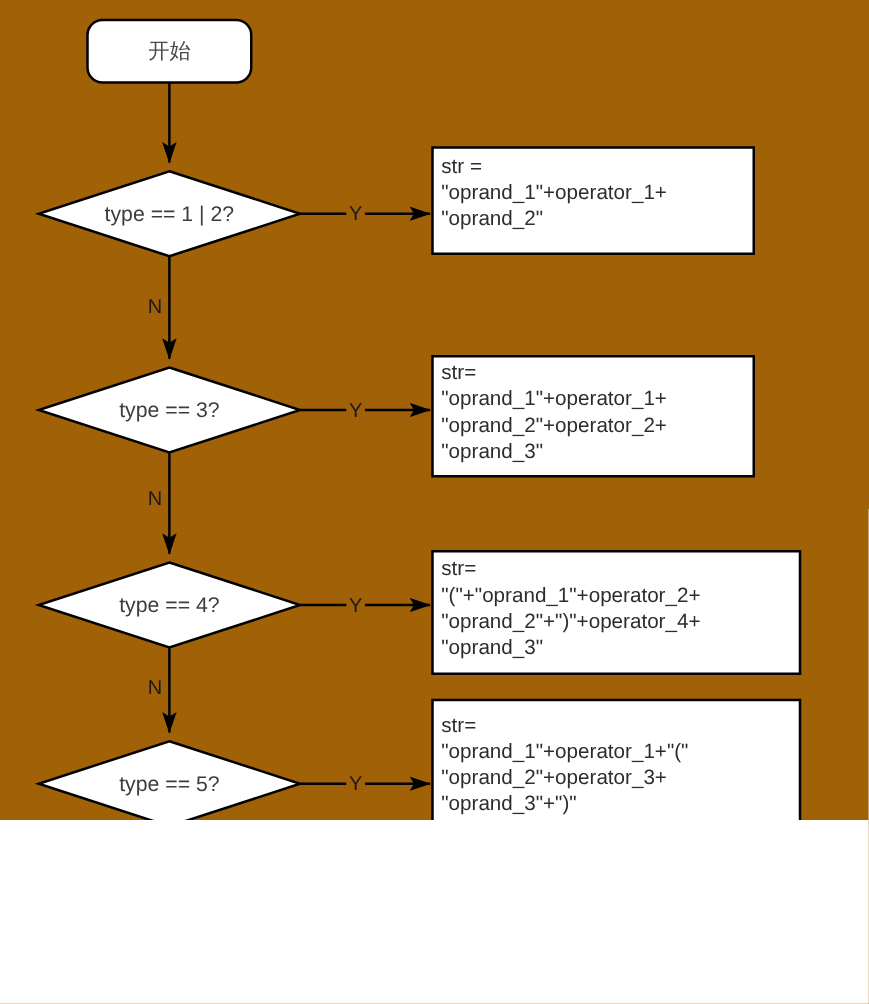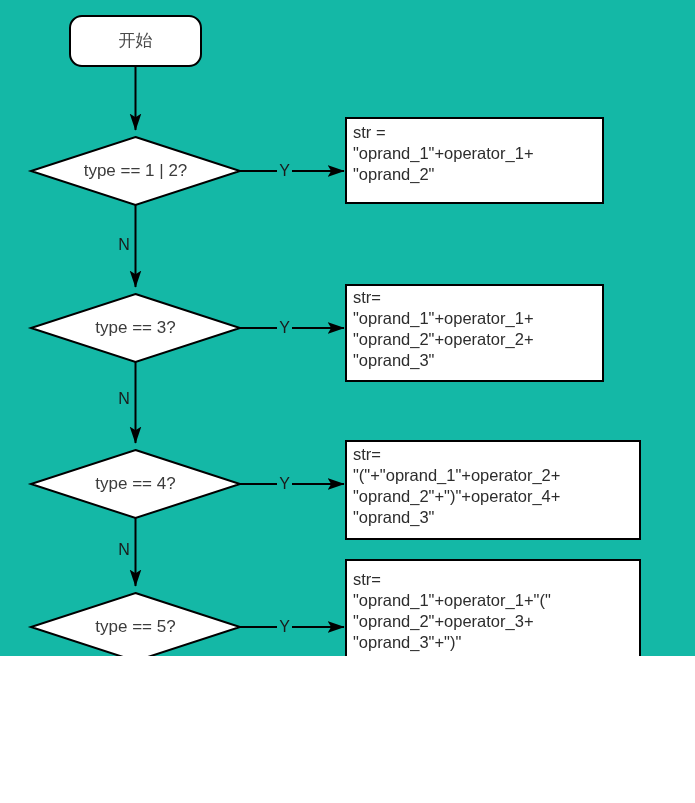--- a/index.html
+++ b/index.html
@@ -7,21 +7,21 @@
     padding: 0;
     background: #ffffff;
   }
   body {
     font-family: "Liberation Sans", "DejaVu Sans", sans-serif;
   }
   #canvas {
     position: relative;
     width: 695px;
     height: 656px;
-    background: #14b8a6;
+    background: #a16207;
     overflow: hidden;
     text-align: right;
   }
   #flow-svg {
     position: absolute;
     left: 0;
     top: 0;
     width: 695px;
     height: 803px;
   }

